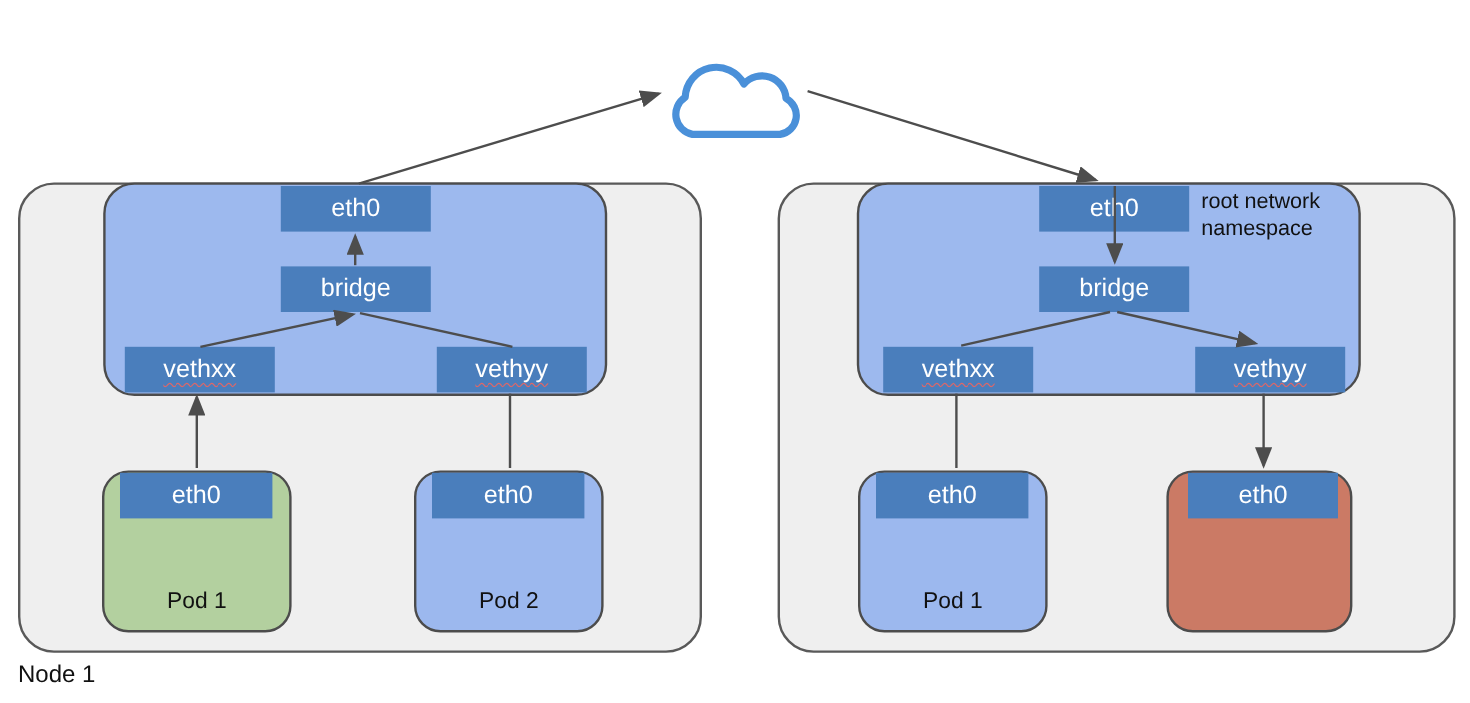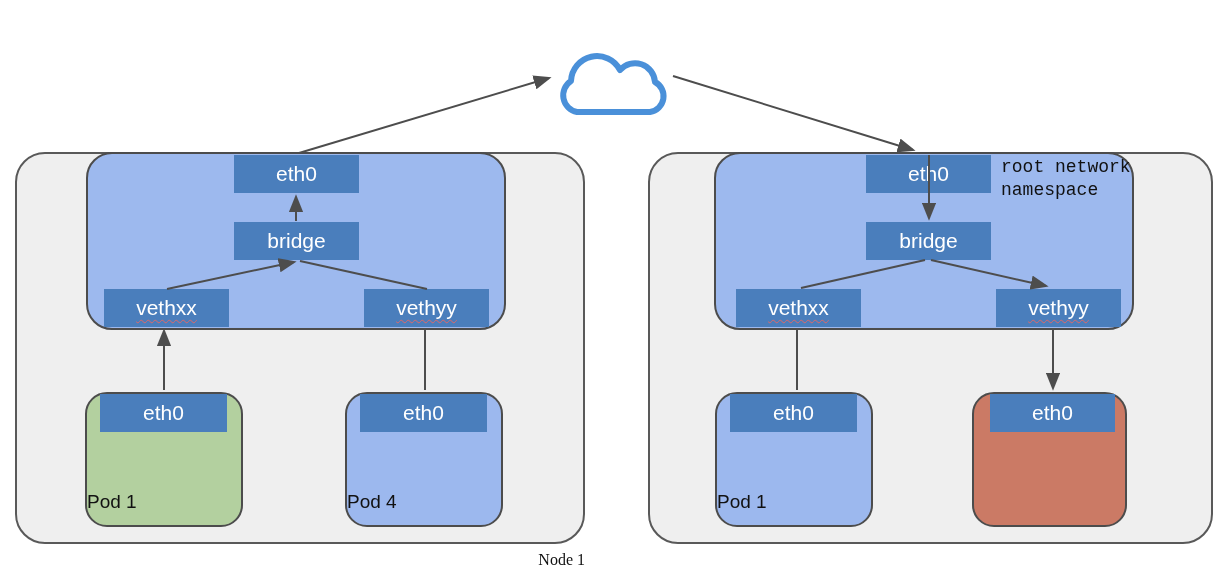--- a/index.html
+++ b/index.html
@@ -6,23 +6,23 @@
   .stage{position:relative;width:1225px;height:586px;background:#ffffff;
          font-family:"Liberation Sans",sans-serif;overflow:hidden;}
   .nodebox{position:absolute;background:#efefef;border:2px solid #595959;border-radius:30px;box-sizing:border-box;z-index:1;}
   .ns{position:absolute;background:#9db9ee;border:2px solid #4c4c4c;border-radius:26px;box-sizing:border-box;z-index:2;}
   .comp{position:absolute;width:125px;height:38px;background:#4a7ebc;color:#ffffff;font-size:21px;
         display:flex;align-items:center;justify-content:center;z-index:4;}
   .misspelled{text-decoration:underline wavy #e06666;text-decoration-thickness:1px;text-underline-offset:4px;}
   .pod{position:absolute;height:135px;border:2px solid #4c4c4c;border-radius:22px;box-sizing:border-box;z-index:3;}
   .pod-eth{position:absolute;top:0;height:38px;background:#4a7ebc;color:#ffffff;font-size:21px;
            display:flex;align-items:center;justify-content:center;z-index:4;}
-  .pod-label{position:absolute;left:0;right:0;bottom:12px;text-align:left;font-size:19px;color:#111111;}
-  .node-label{position:absolute;text-align:right;font-size:16px;color:#111111;z-index:2;font-family:Liberation Serif, serif;}
-  .ns-label{position:absolute;font-size:18px;line-height:1.27;color:#111111;z-index:5;white-space:pre-line;font-family:Liberation Mono, monospace;}
+  .pod-label{position:absolute;left:0;right:0;bottom:12px;text-align:center;font-size:19px;color:#111111;}
+  .node-label{position:absolute;text-align:left;font-size:20px;color:#111111;z-index:2;}
+  .ns-label{position:absolute;font-size:18px;line-height:1.27;color:#111111;z-index:5;white-space:pre-line;}
   .connectors{position:absolute;left:0;top:0;width:1225px;height:586px;pointer-events:none;z-index:9;}
   .cloud{position:absolute;z-index:3;}
 </style>
 </head>
 <body>
 
 <div class="stage">
 
   <div class="nodebox" style="left:15px;top:152px;width:570px;height:392px"></div>
   <div class="nodebox" style="left:648px;top:152px;width:565px;height:392px"></div>
@@ -61,21 +61,21 @@
     <div class="pod-eth" style="left:13px;width:127px">
       <span>eth0</span>
     </div>
     <div class="pod-label">Pod 1</div>
   </div>
 
   <div class="pod" style="left: 345px; top: 392px; width: 158px; background-color: rgb(156, 184, 238);">
     <div class="pod-eth" style="left:13px;width:127px">
       <span>eth0</span>
     </div>
-    <div class="pod-label">Pod 4</div>
+    <div class="pod-label">Pod 2</div>
   </div>
 
   <div class="pod" style="left: 715px; top: 392px; width: 158px; background-color: rgb(156, 184, 238);">
     <div class="pod-eth" style="left:13px;width:127px">
       <span>eth0</span>
     </div>
     <div class="pod-label">Pod 1</div>
   </div>
 
   <div class="pod" style="left: 972px; top: 392px; width: 155px; background-color: rgb(203, 122, 101);">

